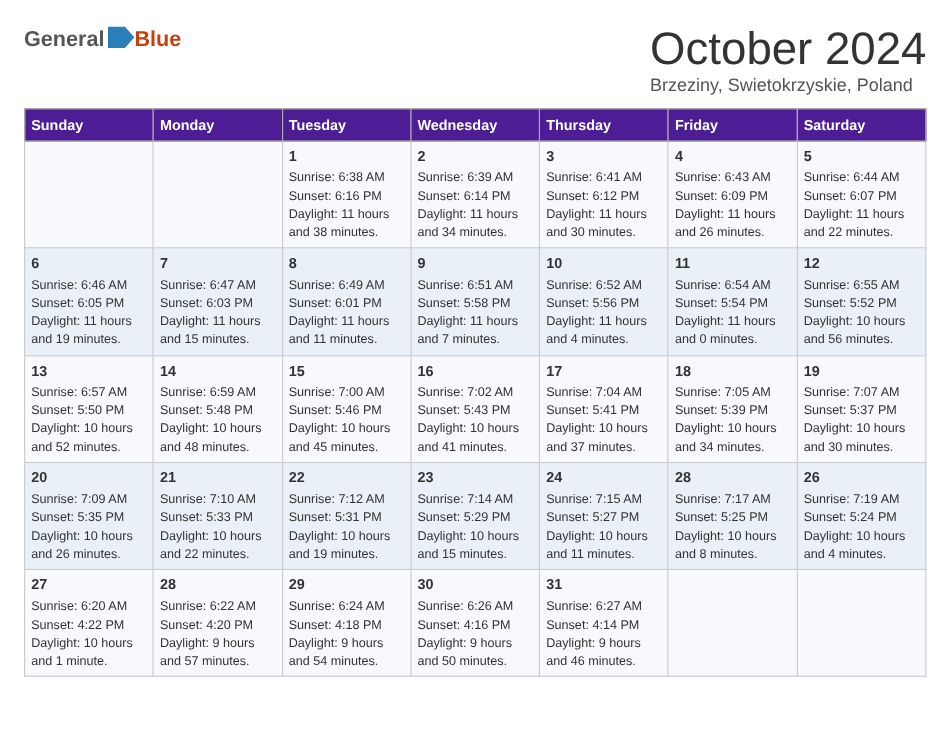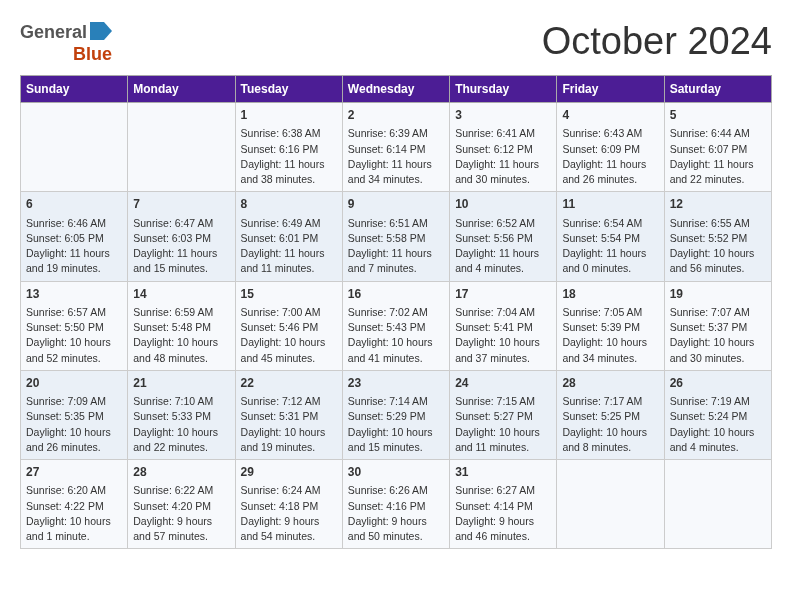--- a/index.html
+++ b/index.html
@@ -11,22 +11,22 @@
       padding: 20px;
     }
     .header {
       display: flex;
       justify-content: space-between;
       align-items: flex-start;
       margin-bottom: 10px;
     }
     .logo {
       display: flex;
-      flex-direction: column;
-      align-items: flex-end;
+      flex-direction: row;
+      align-items: center;
     }
     .logo-line {
       display: flex;
       align-items: center;
     }
     .title-section {
       text-align: left;
     }
     .month-title {
       font-size: 38px;
@@ -89,20 +89,21 @@
           <polygon points="0,0 14,0 22,9 14,18 0,18" fill="#2980b9"></polygon>
         </svg>
       </span>
     </div>
     <div>
       <span style="font-size:18px;font-weight:bold;color:#c2410c;">Blue</span>
     </div>
   </div>
   <div class="title-section">
     <div class="month-title">October 2024</div>
+    <div class="location">Brzeziny, Swietokrzyskie, Poland</div>
   </div>
 </div>
 
 <table>
   <thead>
     <tr>
     <th>Sunday</th>
         <th>Monday</th>
         <th>Tuesday</th>
         <th>Wednesday</th>

